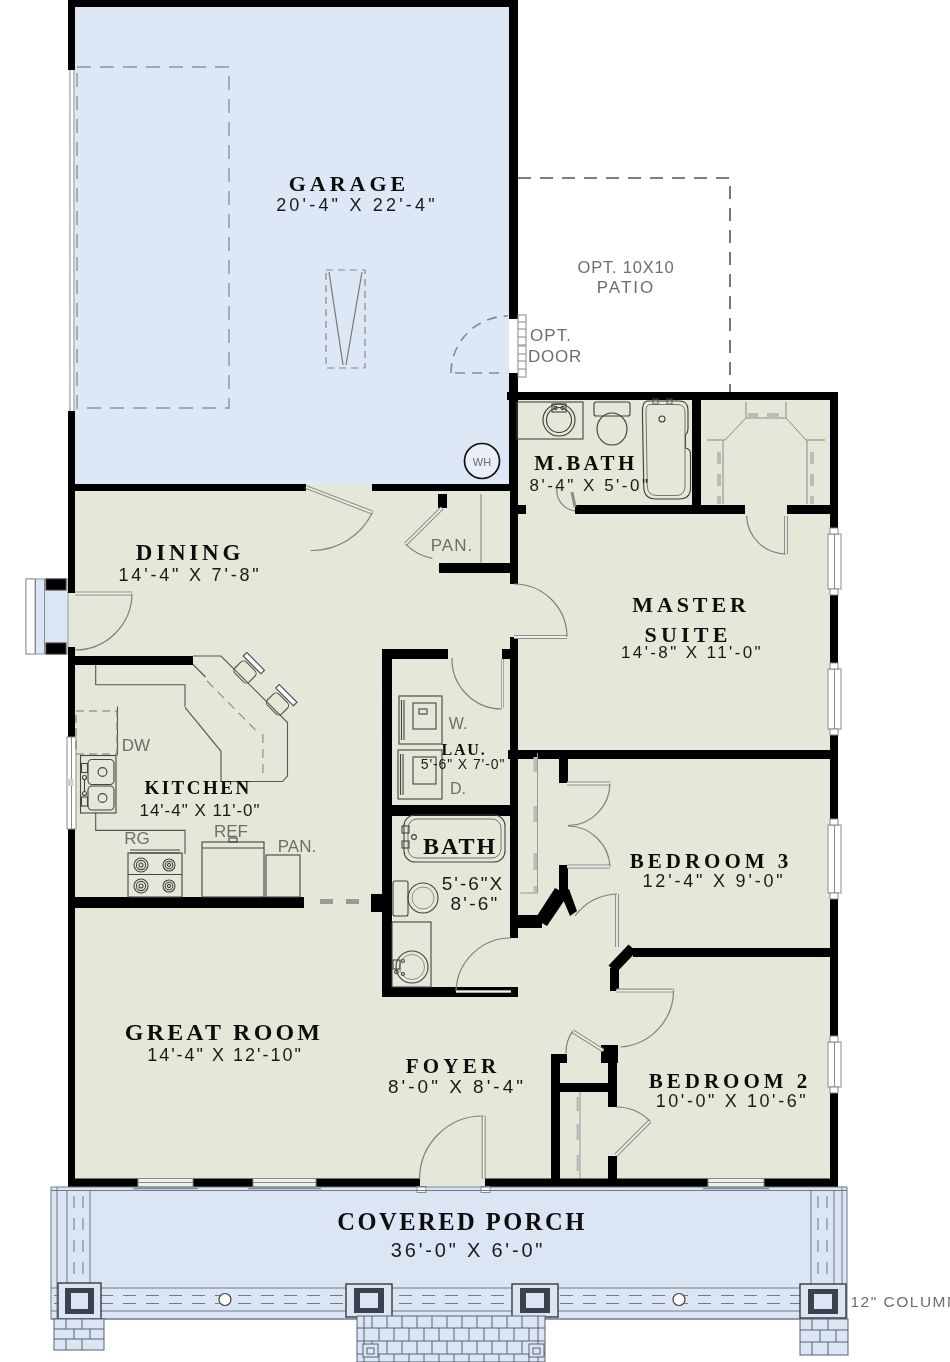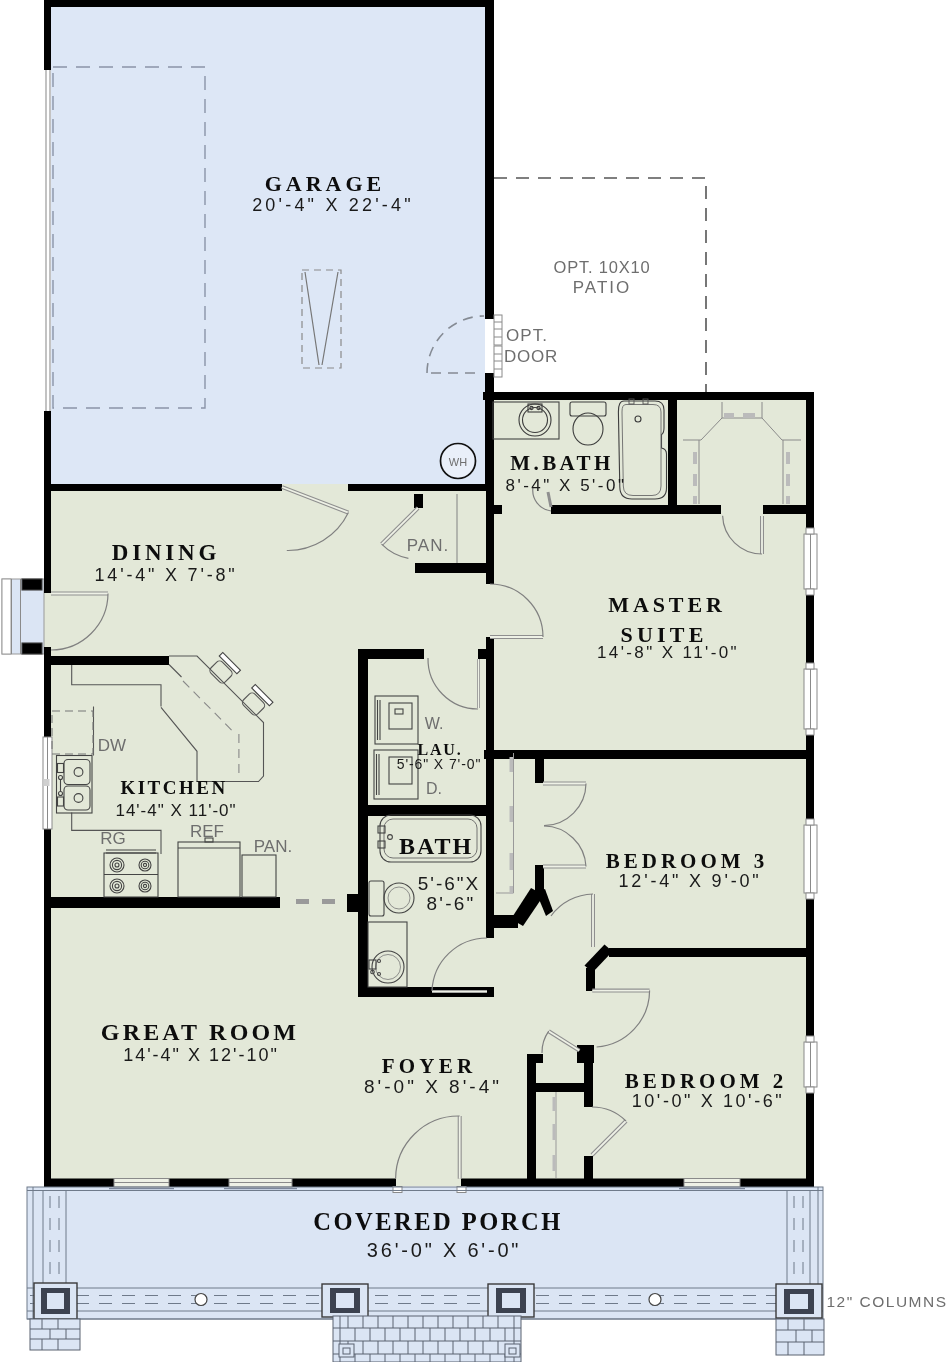--- a/index.html
+++ b/index.html
@@ -1,16 +1,16 @@
 <!DOCTYPE html>
 <html><head>
 <meta charset="utf-8">
 <style>
   html,body{margin:0;padding:0;background:#fff;}
-  #plan{width:760px;height:1362px;position:relative;}
+  #plan{width:760px;height:1362px;position:relative;padding-left:24px;}
   text{font-family:"Liberation Sans",sans-serif;}
   .rm{font-family:"Liberation Serif",serif;font-weight:bold;fill:#0d0d0d;}
   .dim{font-family:"Liberation Sans",sans-serif;fill:#1a1a1a;}
   .lbl{font-family:"Liberation Sans",sans-serif;fill:#6e6e6e;}
 </style>
 </head>
 <body>
 <div id="plan">
 <svg width="950" height="1362" viewBox="0 0 950 1362">
 

